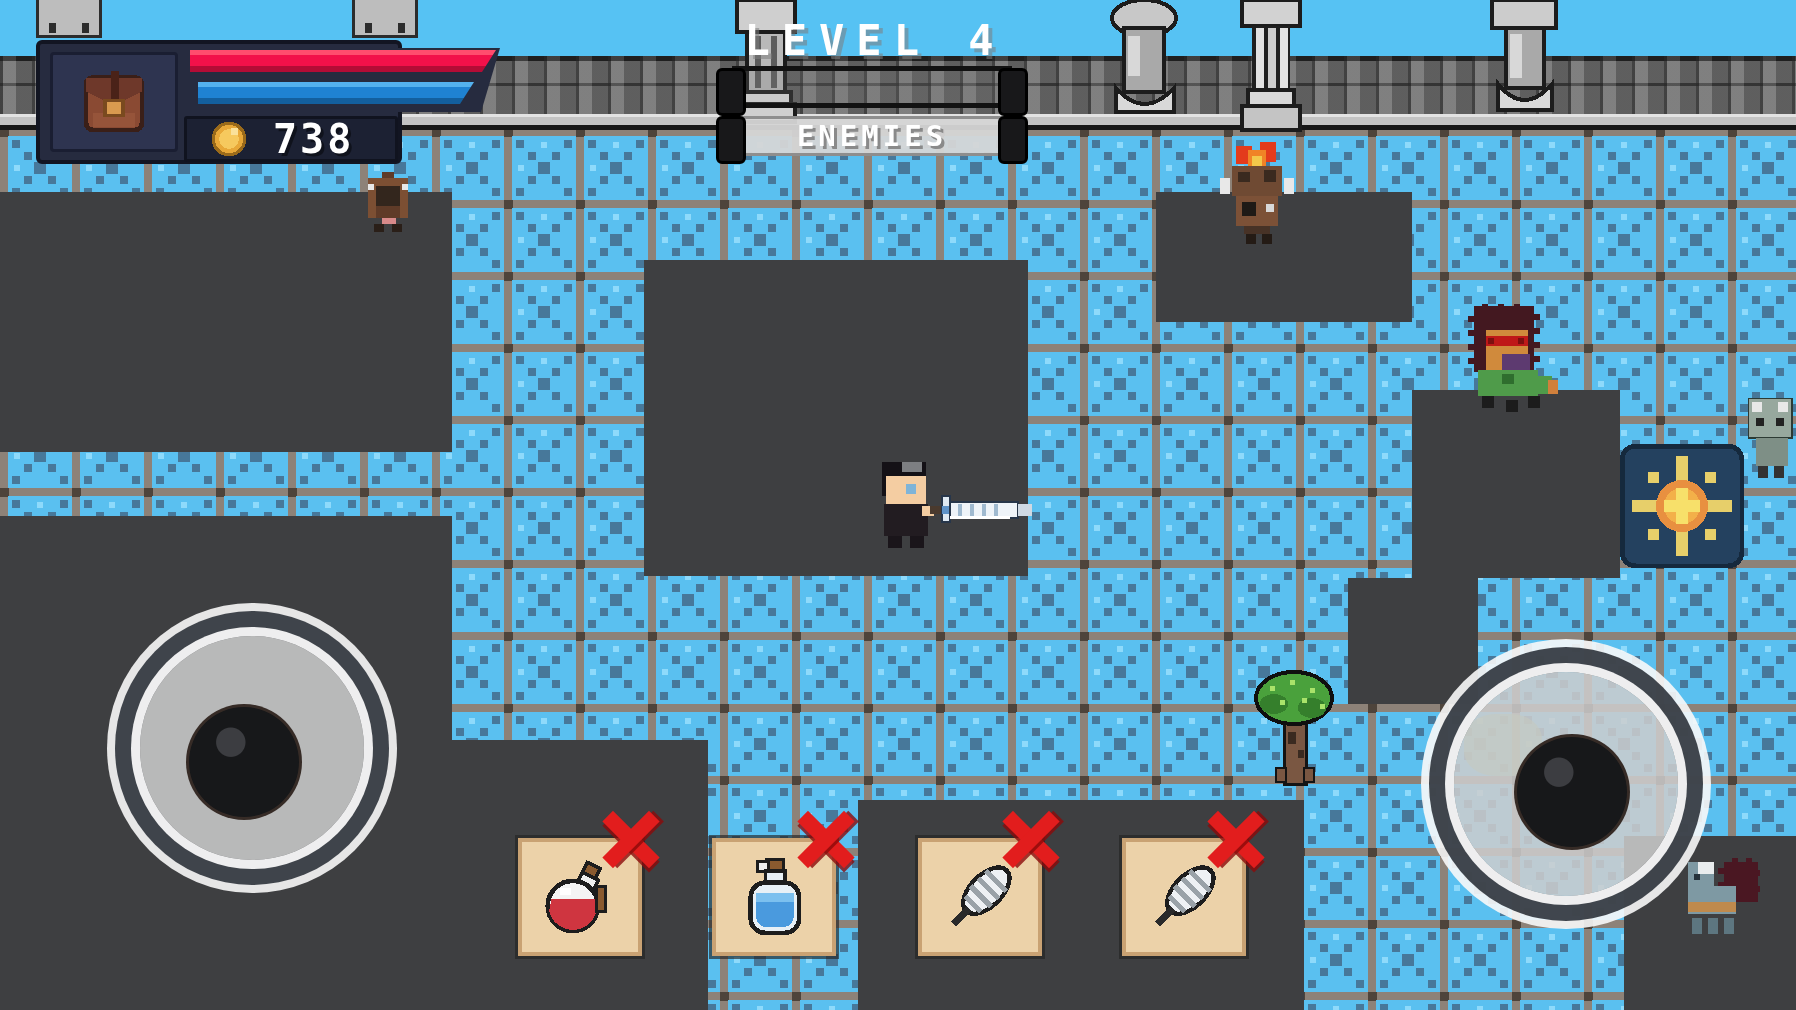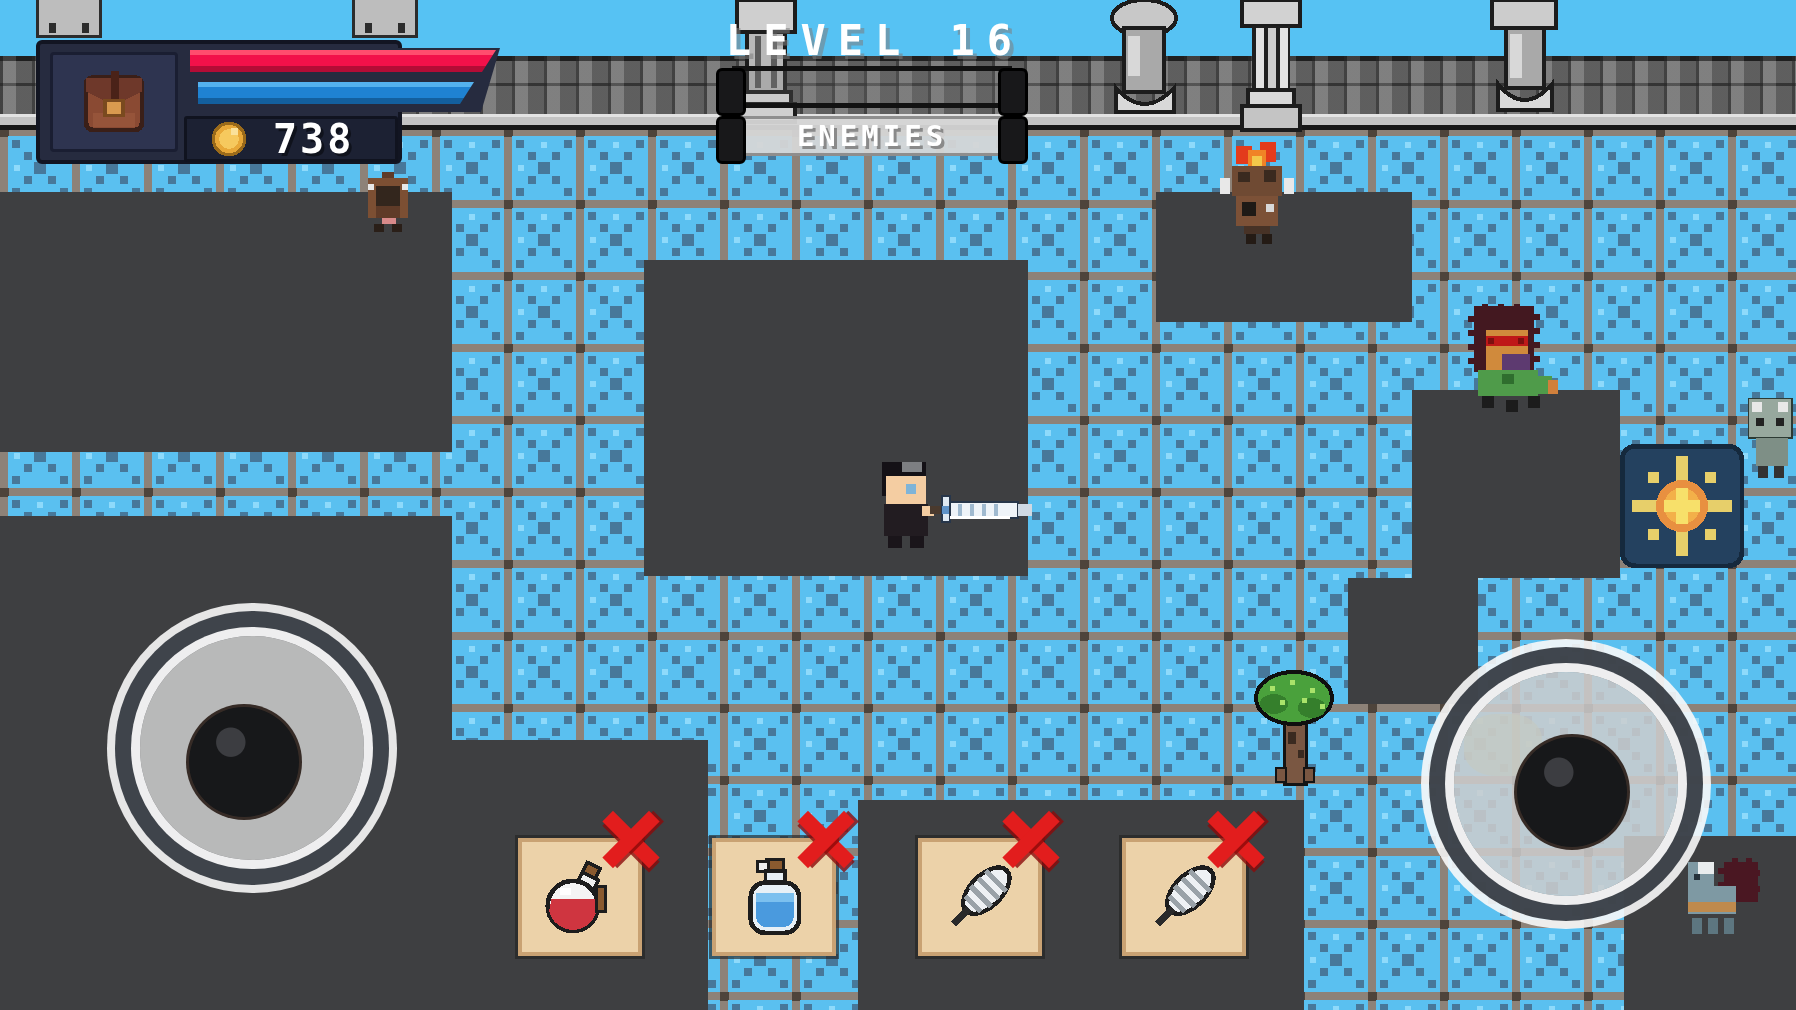--- a/index.html
+++ b/index.html
@@ -190,21 +190,21 @@
     <div class="coin-box">
       <svg width="36" height="36" viewBox="0 0 16 16">
         <circle cx="8" cy="8" r="7" fill="#e8a838" stroke="#9a6a1a" stroke-width="1.4"></circle>
         <circle cx="8" cy="8" r="4.4" fill="#f6c95e"></circle>
         <rect x="9" y="3" width="3" height="3" fill="#fae19a"></rect>
       </svg>
       <span class="coin-count">738</span>
     </div>
   </div>
 
-  <div class="level-label">LEVEL 16</div>
+  <div class="level-label">LEVEL 4</div>
 
   <div class="tube tube-upper">
     <span class="cap capL"></span>
     <span class="cap capR"></span>
   </div>
 
   <div class="tube tube-enemies">
     <span class="cap capL"></span>
     <span class="cap capR"></span>
     <span class="enemies-label">ENEMIES</span>

